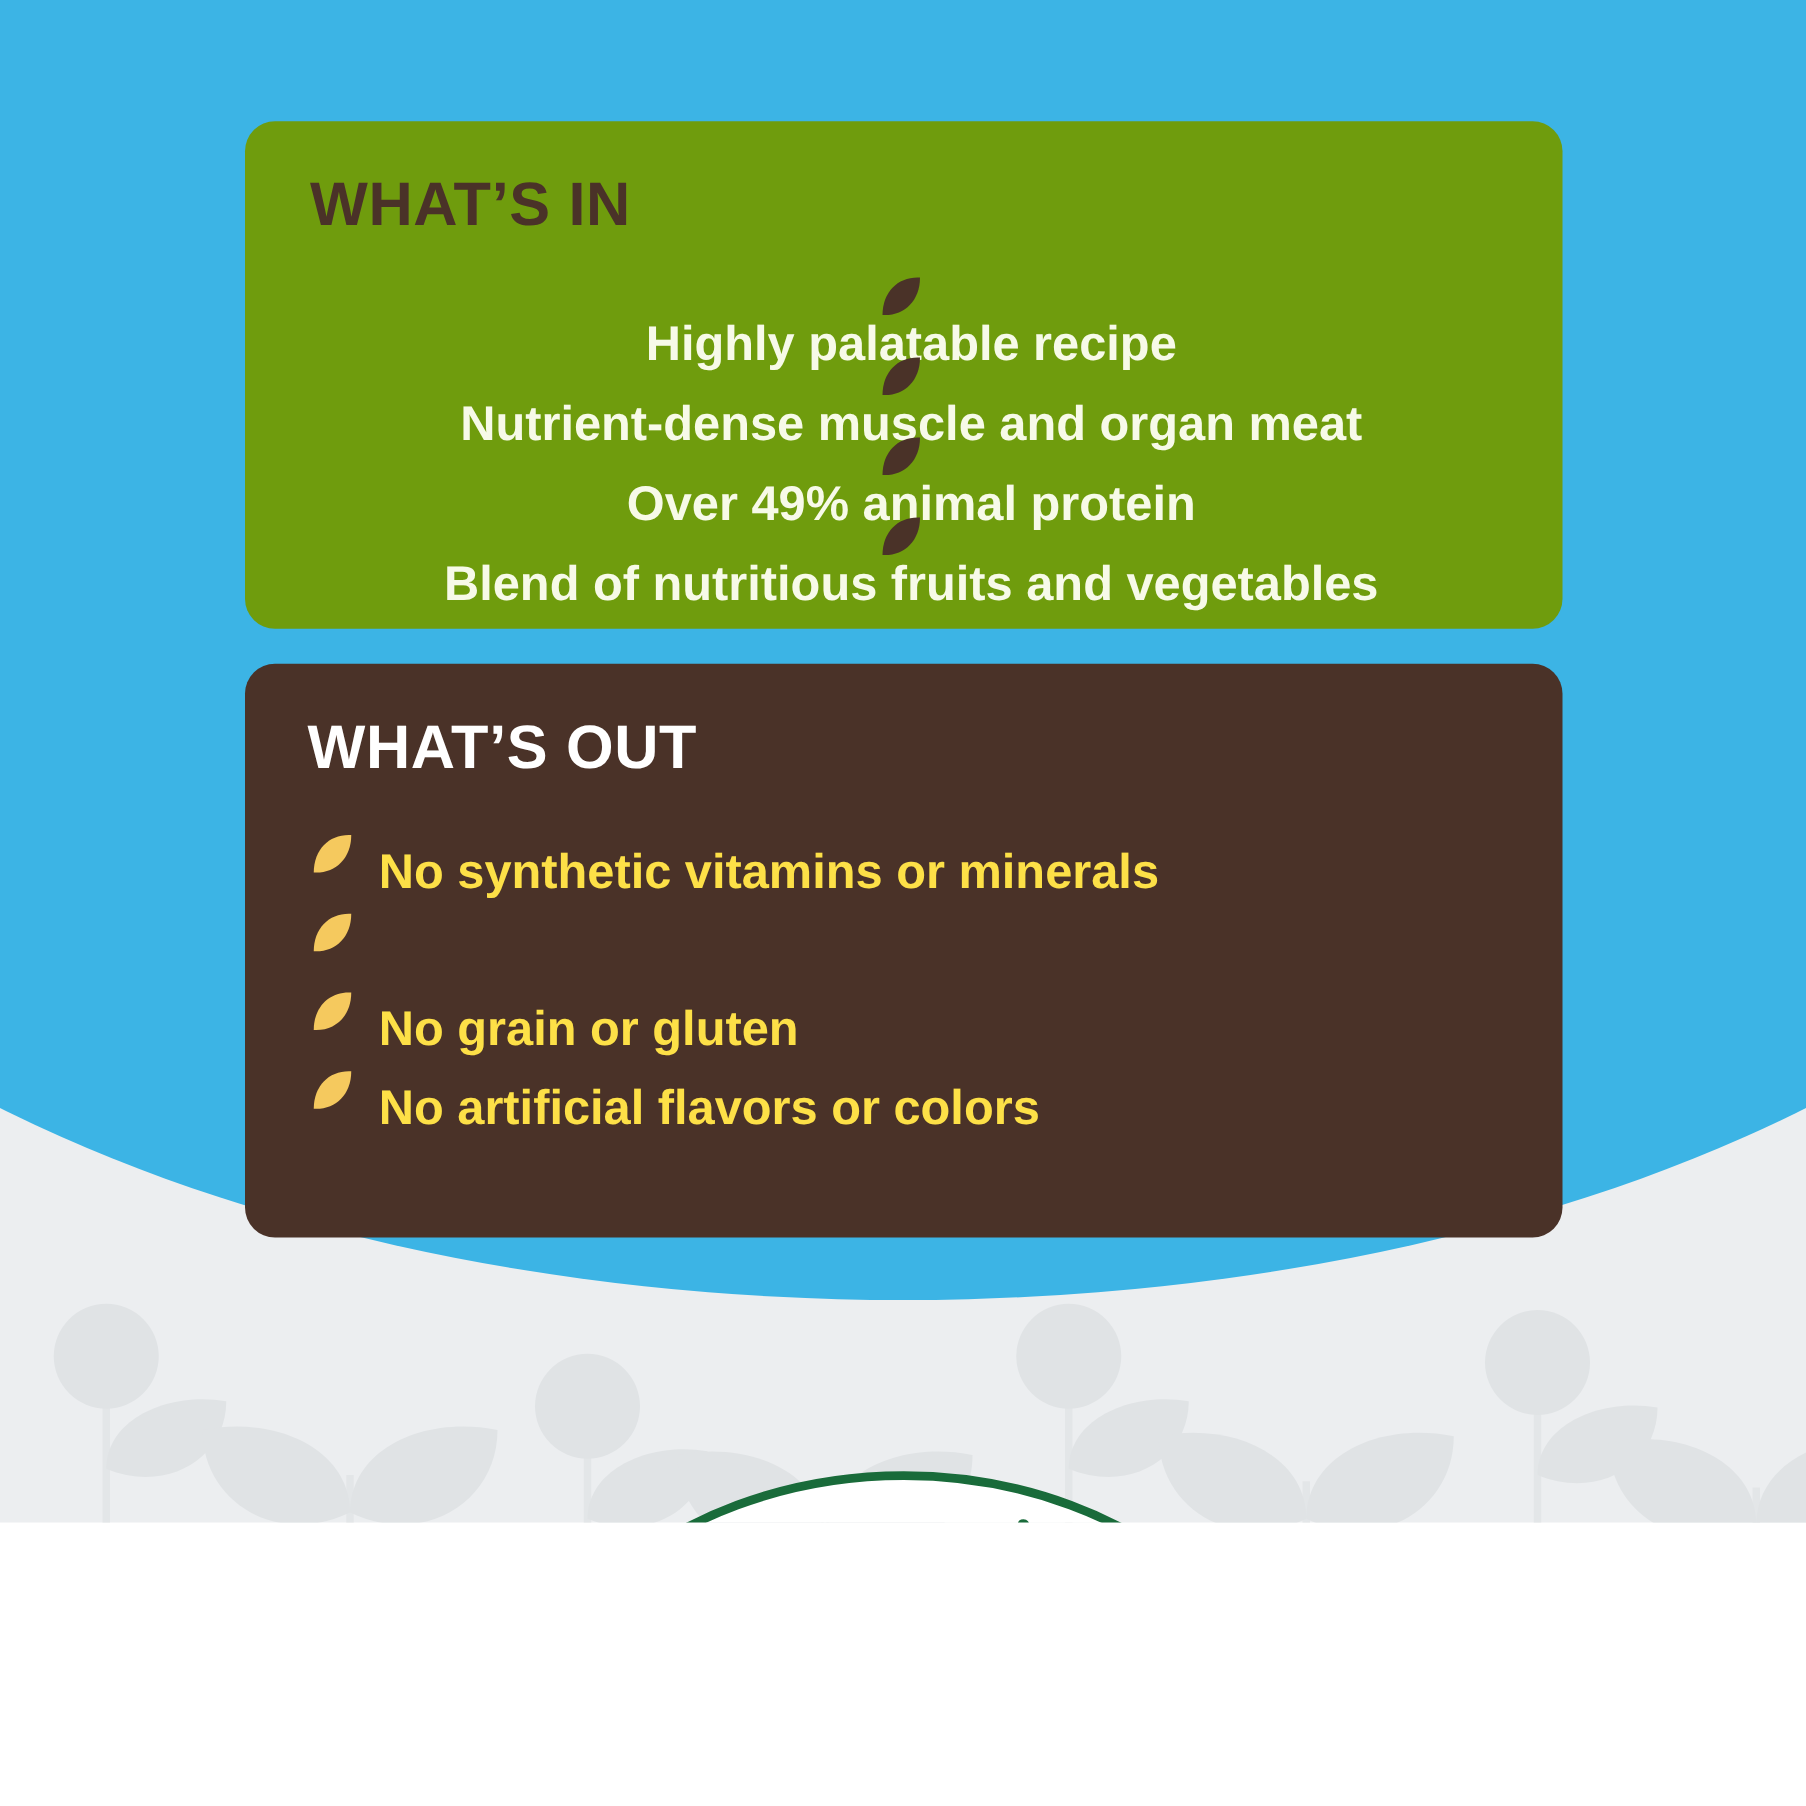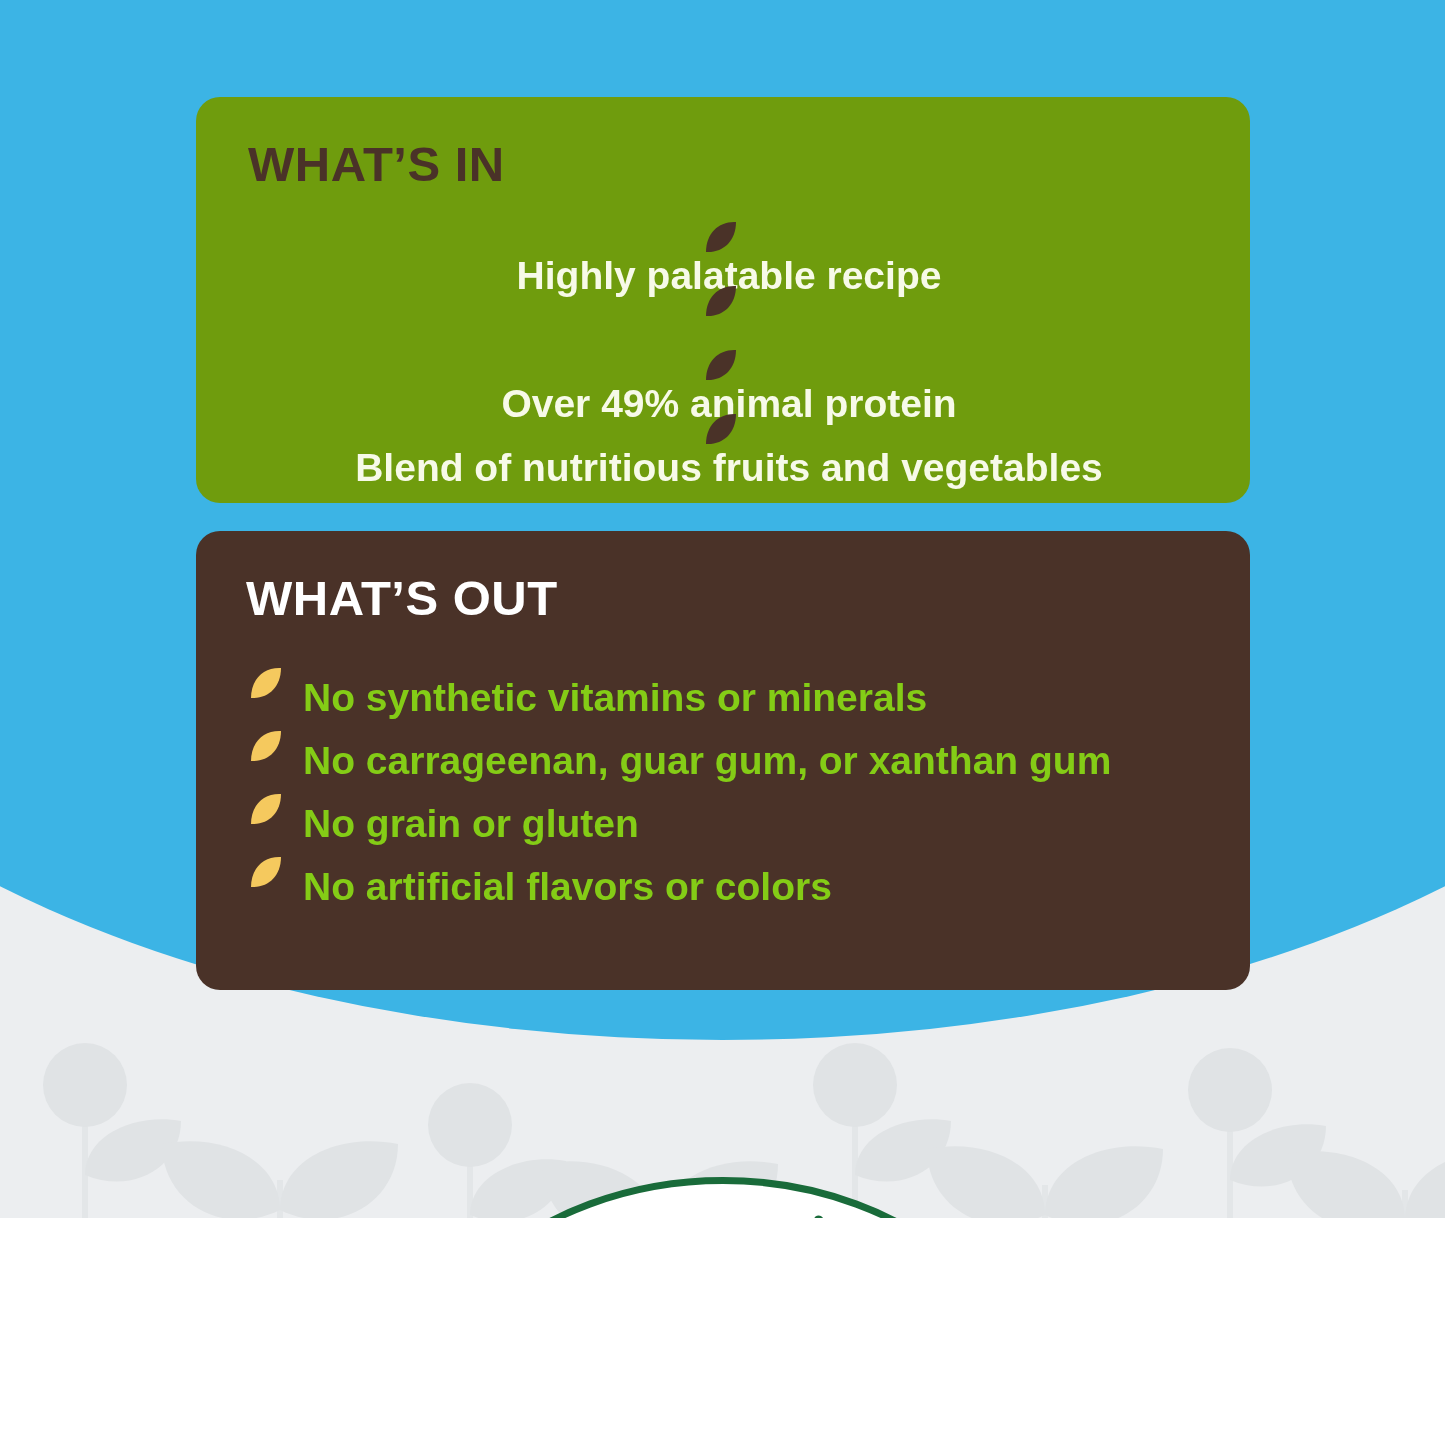--- a/index.html
+++ b/index.html
@@ -81,21 +81,21 @@
   .bullet {
     display: flex;
     align-items: center;
     color: #f7fae8;
     font-size: 39px;
     font-weight: 600;
     line-height: 1.0;
   }
   #card-whats-in .bullet  { height: 64px; flex-direction: column; }
   #card-whats-out .bullet { height: 63px; }
-  #card-whats-out .bullet-text { color: #84cc16; margin-top: 32px; }
+  #card-whats-out .bullet-text { color: #fde047; margin-top: 32px; }
 
   .leaf {
     flex: 0 0 auto;
     width: 40px;
     height: 40px;
     margin-right: 17px;
     position: relative;
     top: 1px;
   }
   .leaf svg { display: block; }
@@ -179,20 +179,21 @@
             </svg>
         </span>
         <span class="bullet-text">Highly palatable recipe</span>
       </li>
       <li class="bullet">
         <span class="leaf">
           <svg viewBox="0 0 40 40" aria-hidden="true">
               <path d="M35 5 C 35 24, 22 36, 5 35 C 5 16, 18 4, 35 5 Z" fill="#4a3228"></path>
             </svg>
         </span>
+        <span class="bullet-text">Nutrient-dense muscle and organ meat</span>
       </li>
       <li class="bullet">
         <span class="leaf">
           <svg viewBox="0 0 40 40" aria-hidden="true">
               <path d="M35 5 C 35 24, 22 36, 5 35 C 5 16, 18 4, 35 5 Z" fill="#4a3228"></path>
             </svg>
         </span>
         <span class="bullet-text">Over 49% animal protein</span>
       </li>
       <li class="bullet">
@@ -217,21 +218,20 @@
             </svg>
         </span>
         <span class="bullet-text">No synthetic vitamins or minerals</span>
       </li>
       <li class="bullet">
         <span class="leaf">
           <svg viewBox="0 0 40 40" aria-hidden="true">
               <path d="M35 5 C 35 24, 22 36, 5 35 C 5 16, 18 4, 35 5 Z" fill="#f5c95e"></path>
             </svg>
         </span>
-        <span class="bullet-text">No carrageenan, guar gum, or xanthan gum</span>
       </li>
       <li class="bullet">
         <span class="leaf">
           <svg viewBox="0 0 40 40" aria-hidden="true">
               <path d="M35 5 C 35 24, 22 36, 5 35 C 5 16, 18 4, 35 5 Z" fill="#f5c95e"></path>
             </svg>
         </span>
         <span class="bullet-text">No grain or gluten</span>
       </li>
       <li class="bullet">

